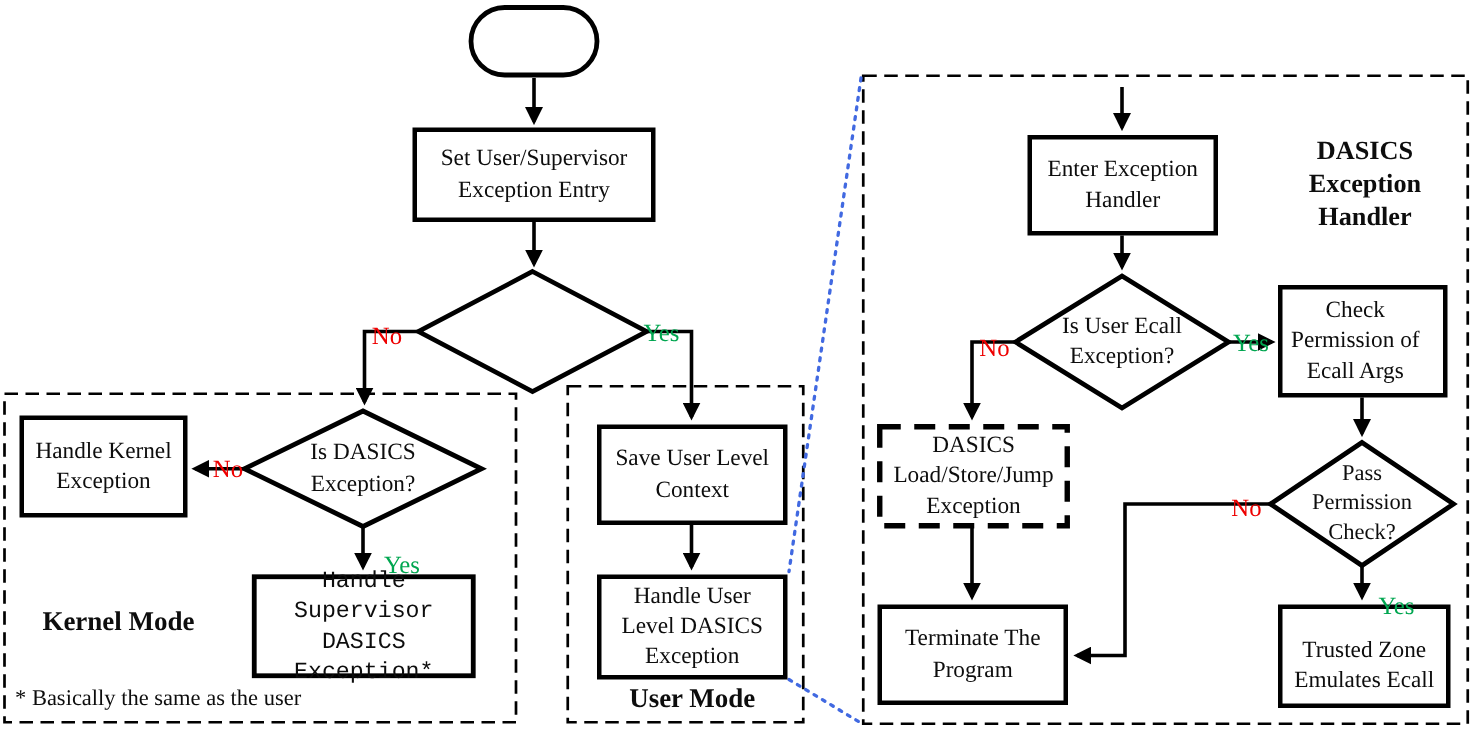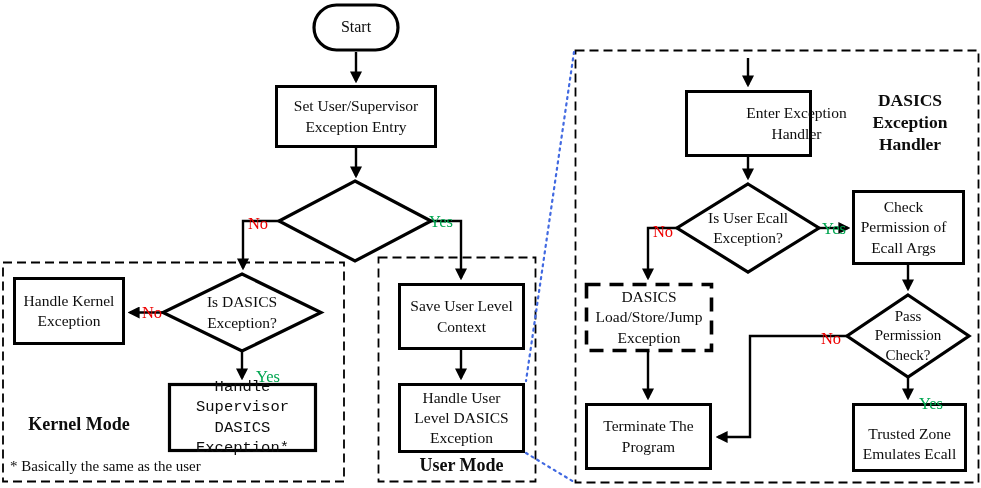--- a/index.html
+++ b/index.html
@@ -66,53 +66,52 @@
     <rect x="399.5" y="384.5" width="124" height="67" fill="#fff" stroke="#000" stroke-width="3"></rect>
     <rect x="686.5" y="91.5" width="124" height="64" fill="#fff" stroke="#000" stroke-width="3"></rect>
     <polygon points="748,184 819,228 748,272 677,228" fill="#fff" stroke="#000" stroke-width="3.2"></polygon>
     <rect x="853.5" y="191.5" width="110" height="72" fill="#fff" stroke="#000" stroke-width="3"></rect>
     <rect x="586.5" y="284.5" width="125" height="66" fill="#fff" stroke="#000" stroke-width="3.6" stroke-dasharray="14 9"></rect>
     <polygon points="908,295 969,336 908,377 847,336" fill="#fff" stroke="#000" stroke-width="3.2"></polygon>
     <rect x="586.5" y="404.5" width="124" height="64" fill="#fff" stroke="#000" stroke-width="3"></rect>
     <rect x="853.5" y="404.5" width="112" height="66" fill="#fff" stroke="#000" stroke-width="3"></rect>
   </svg>
 
-  <div class="lbl big" style="left:312px;top:3px;width:88px;height:49px;">Start</div>
   <div class="lbl" style="left:275px;top:85px;width:162px;height:63px;">Set User/Supervisor
 Exception Entry</div>
   <div class="lbl" style="left:13px;top:277px;width:112px;height:68px;">Handle Kernel
 Exception</div>
   <div class="lbl" style="left:162px;top:273px;width:160px;height:79px;">Is DASICS
 Exception?</div>
   <div class="lbl" style="left:168px;top:383px;width:149px;height:69px;font-family:Liberation Mono, monospace;">Handle Supervisor
 DASICS Exception*</div>
   <div class="lbl" style="left:398px;top:283px;width:127px;height:67px;">Save User Level
 Context</div>
   <div class="lbl" style="left:398px;top:383px;width:127px;height:70px;">Handle User
 Level DASICS
 Exception</div>
-  <div class="lbl" style="left:685px;top:90px;width:127px;height:67px;padding-left:48px;">Enter Exception
+  <div class="lbl" style="left:685px;top:90px;width:127px;height:67px;">Enter Exception
 Handler</div>
   <div class="lbl" style="left:676px;top:183px;width:144px;height:90px;">Is User Ecall
 Exception?</div>
   <div class="lbl" style="left:856px;top:190px;width:95px;height:75px;">Check
 Permission of
 Ecall Args</div>
   <div class="lbl" style="left:585px;top:283px;width:128px;height:69px;">DASICS
 Load/Store/Jump
 Exception</div>
   <div class="lbl" style="left:846px;top:294px;width:124px;height:84px;font-size:15px;">Pass
 Permission
 Check?</div>
   <div class="lbl" style="left:585px;top:403px;width:127px;height:67px;">Terminate The
 Program</div>
   <div class="lbl" style="left:852px;top:403px;width:115px;height:82px;">Trusted Zone
 Emulates Ecall</div>
 
-  <div class="lbl region-title" style="left:20px;top:401px;width:118px;height:28px;margin-top:10px;">Kernel Mode</div>
+  <div class="lbl region-title" style="left:20px;top:401px;width:118px;height:28px;">Kernel Mode</div>
   <div class="lbl region-title" style="left:398px;top:453px;width:127px;height:26px;">User Mode</div>
   <div class="lbl panel-title" style="left:858px;top:91px;width:104px;height:64px;">DASICS
 Exception
 Handler</div>
   <div class="lbl footnote" style="left:10px;top:456px;width:250px;height:22px;">* Basically the same as the user</div>
 
   <div class="lbl edge no" style="left:240px;top:198px;width:36px;height:20px;">No</div>
   <div class="lbl edge yes" style="left:420px;top:196px;width:42px;height:20px;">Yes</div>
   <div class="lbl edge no" style="left:134px;top:287px;width:36px;height:20px;">No</div>
   <div class="lbl edge yes" style="left:247px;top:351px;width:42px;height:20px;">Yes</div>

